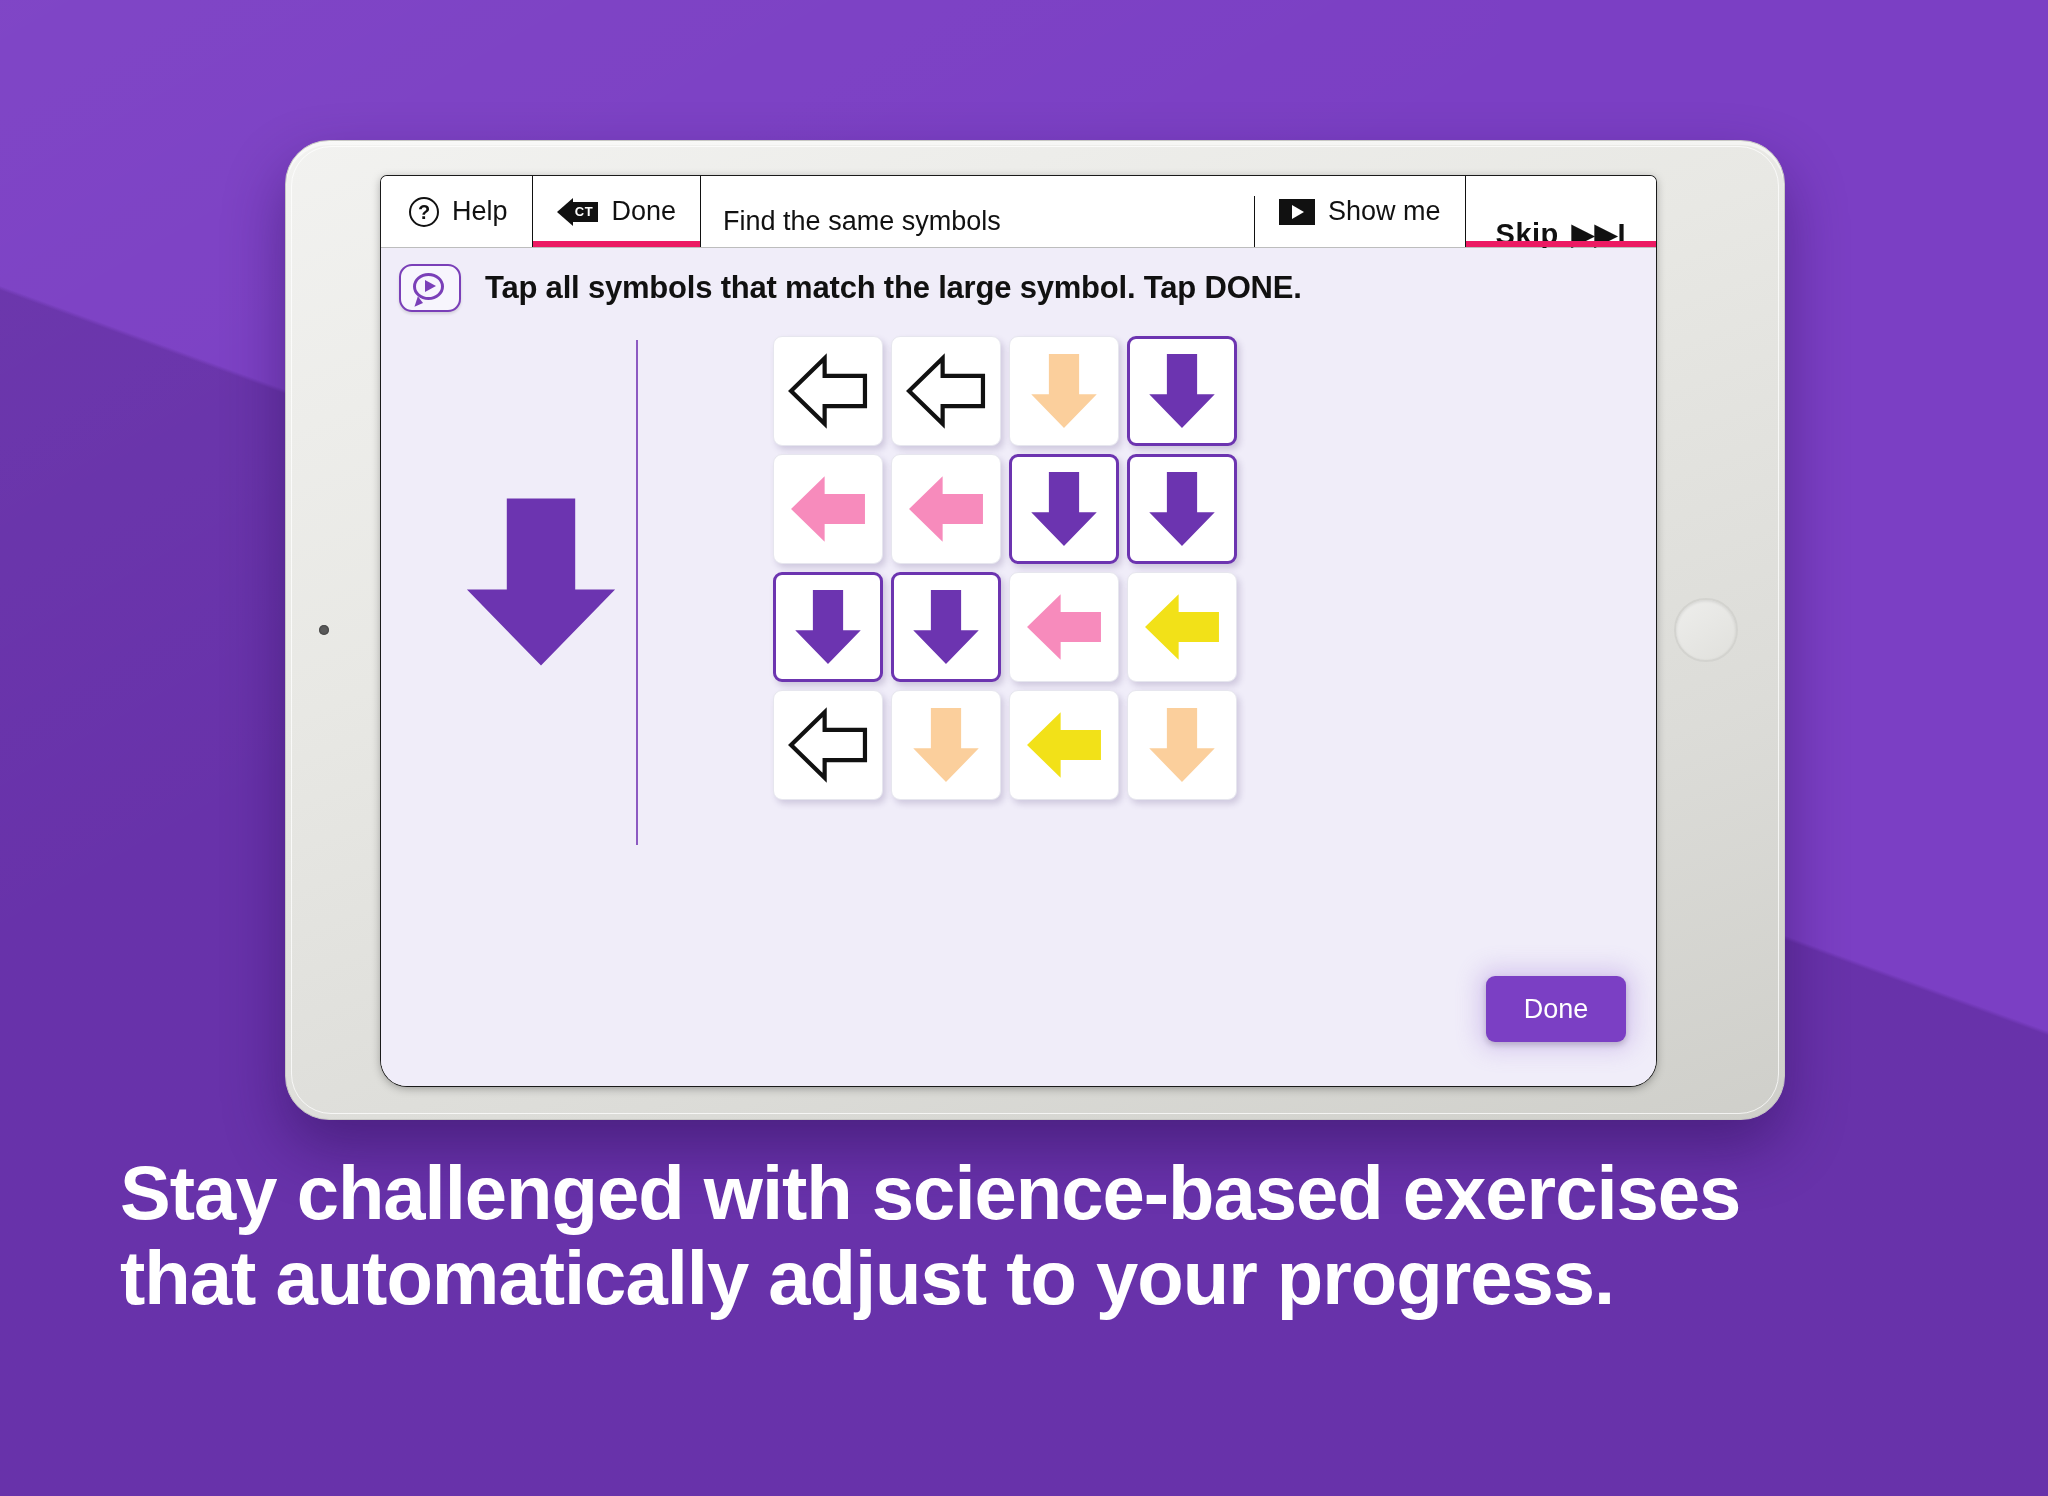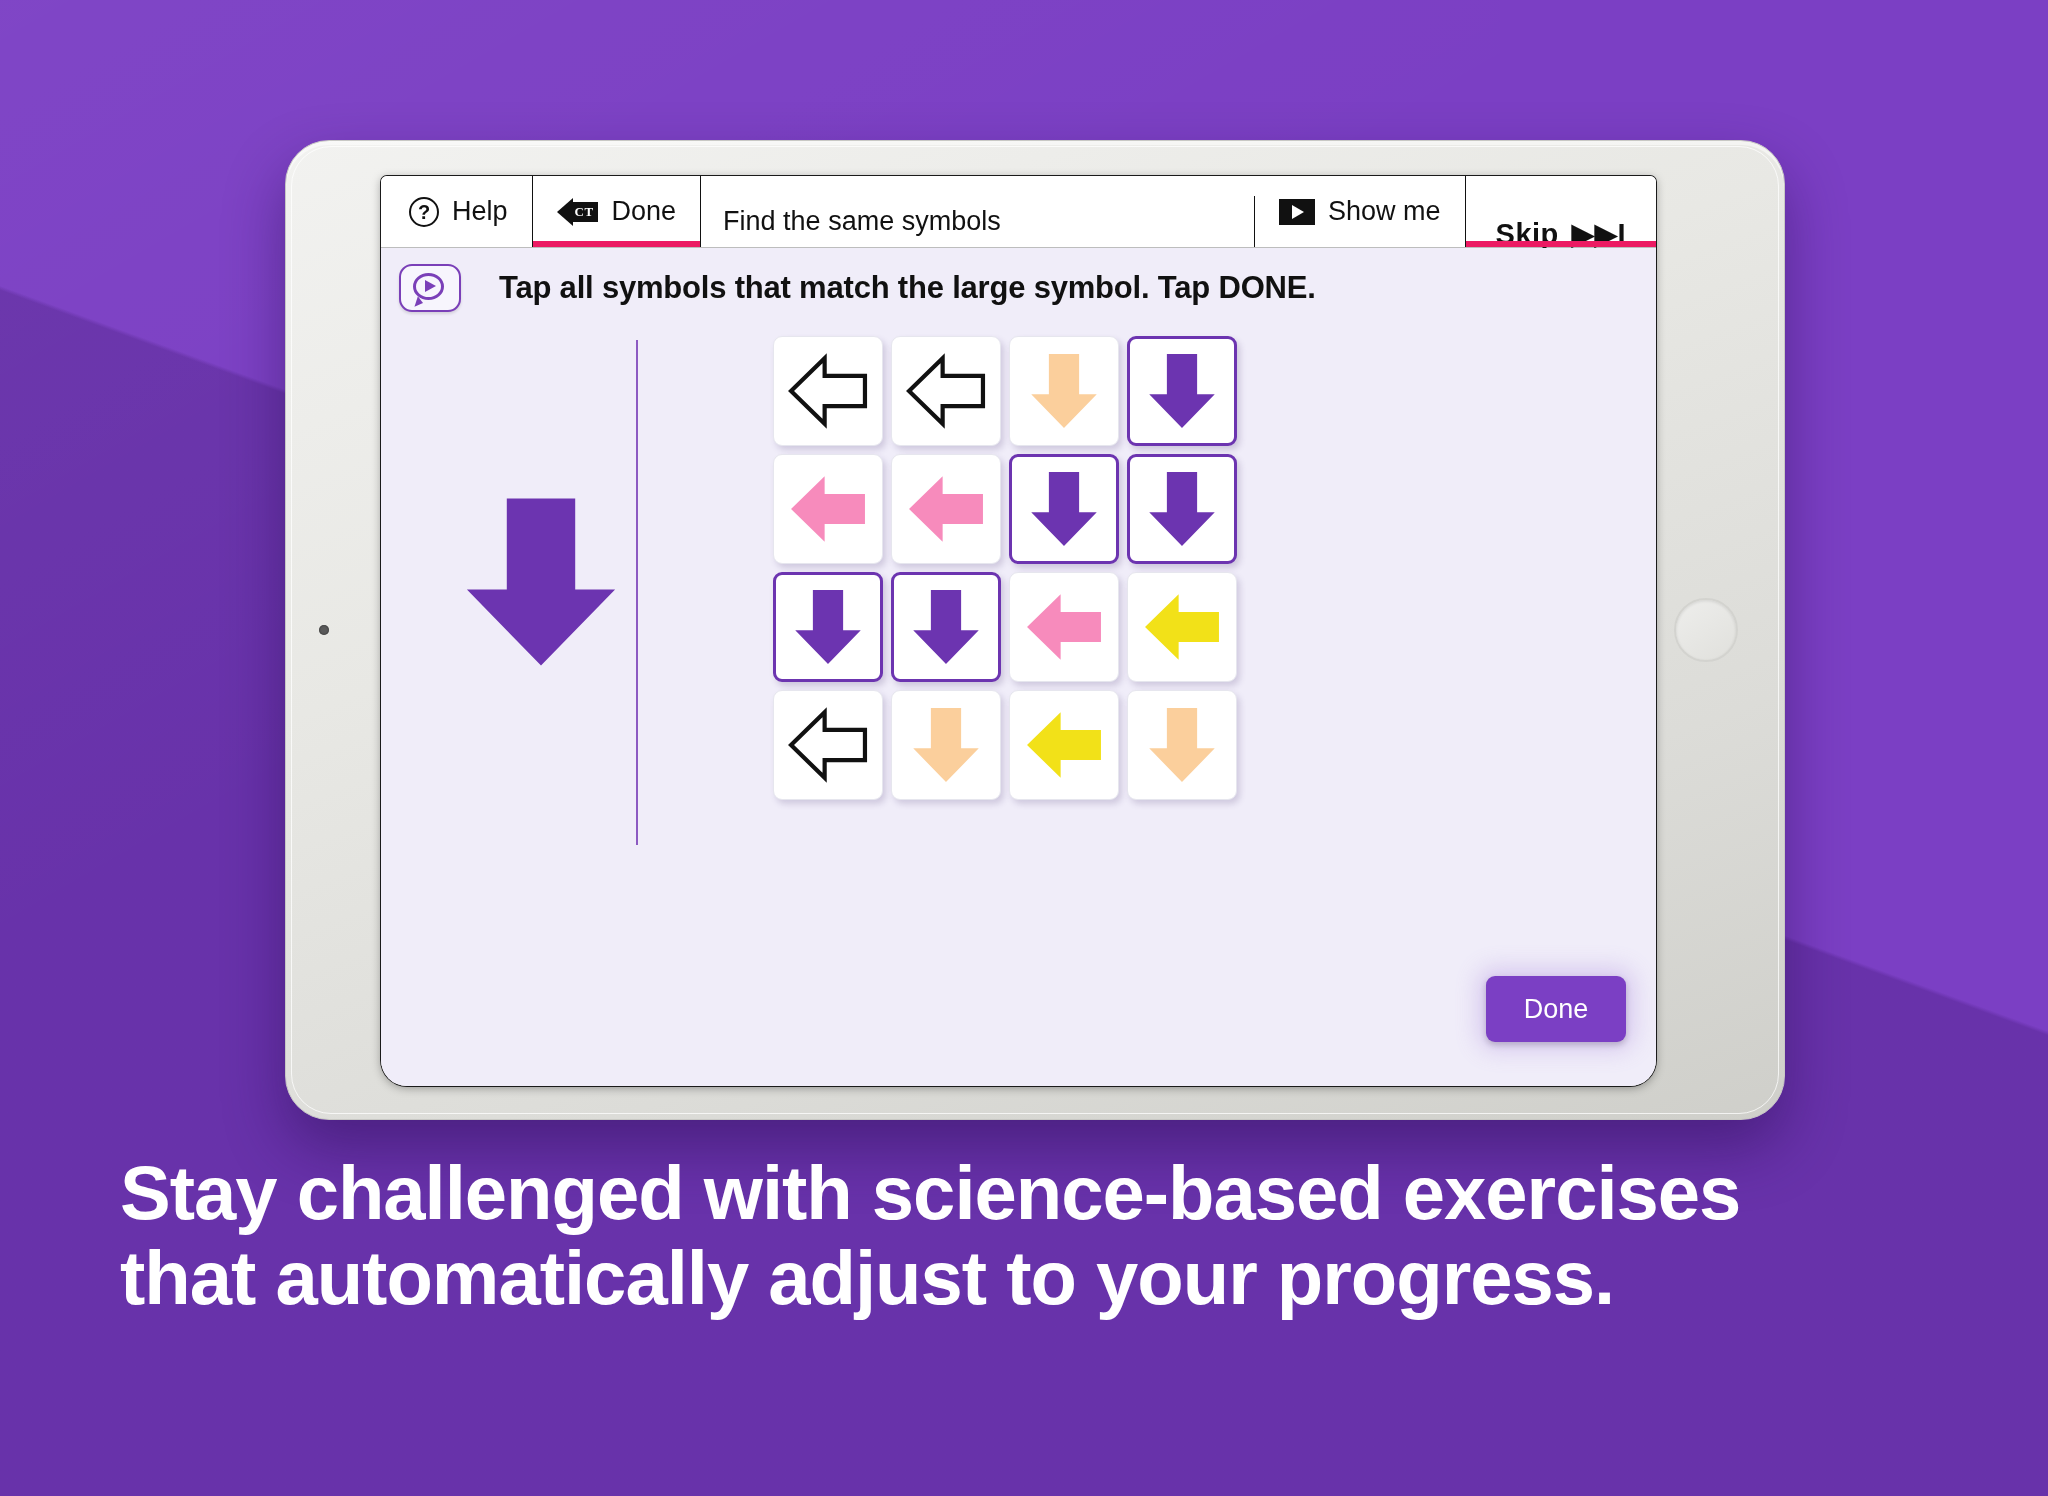--- a/index.html
+++ b/index.html
@@ -109,42 +109,42 @@
     position: absolute; left: 0; top: 0;
     width: 0; height: 0;
     border-top: 14px solid transparent;
     border-bottom: 14px solid transparent;
     border-right: 16px solid #111;
   }
   .icon-ct .body {
     position: absolute; left: 14px; top: 4px;
     width: 27px; height: 20px; background: #111;
     display: flex; align-items: center; justify-content: center;
-    color: #fff; font-size: 13px; font-weight: bold; letter-spacing: .5px; font-family: Liberation Serif, serif;
+    color: #fff; font-size: 13px; font-weight: bold; letter-spacing: .5px;
   }
   .icon-play {
     width: 36px; height: 26px; background: #111; flex: none;
     display: flex; align-items: center; justify-content: center;
   }
   .icon-play .pt {
     width: 0; height: 0;
     border-top: 7px solid transparent;
     border-bottom: 7px solid transparent;
     border-left: 12px solid #fff;
     margin-left: 2px;
   }
 
   
   .stage {
     position: relative;
     height: 838px;
     background: #f0edf9;
   }
   .instr {
-    display: flex; align-items: center; gap: 38px;
+    display: flex; align-items: center; gap: 24px;
     padding: 16px 8px 10px 18px;
   }
   .speak-btn {
     width: 62px; height: 48px;
     border: 2.5px solid #7a3fb8;
     border-radius: 13px;
     background: #f7f5fd;
     display: flex; align-items: center; justify-content: center;
     flex: none;
     box-shadow: 0 2px 3px rgba(0,0,0,0.12);

